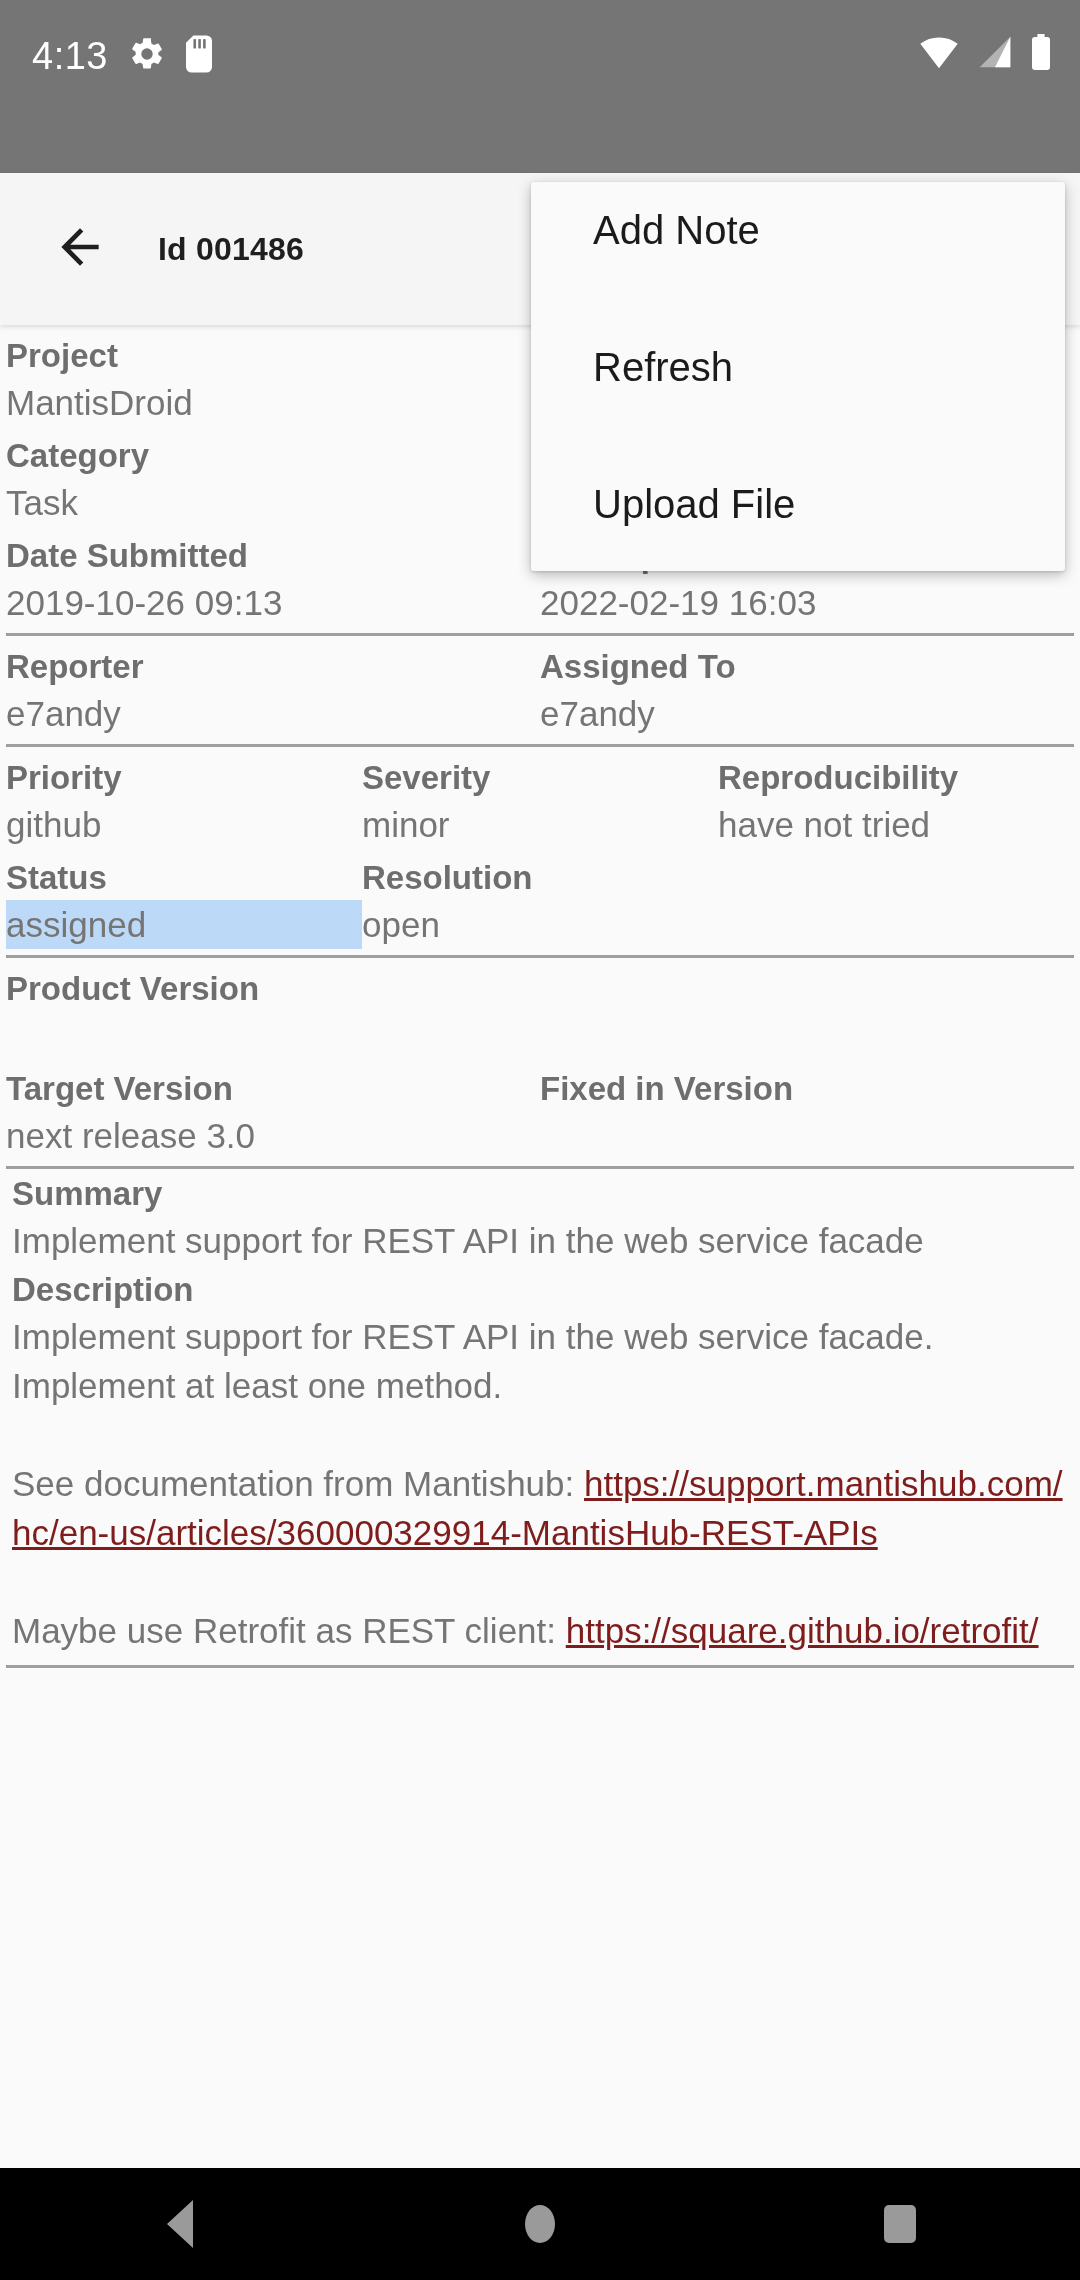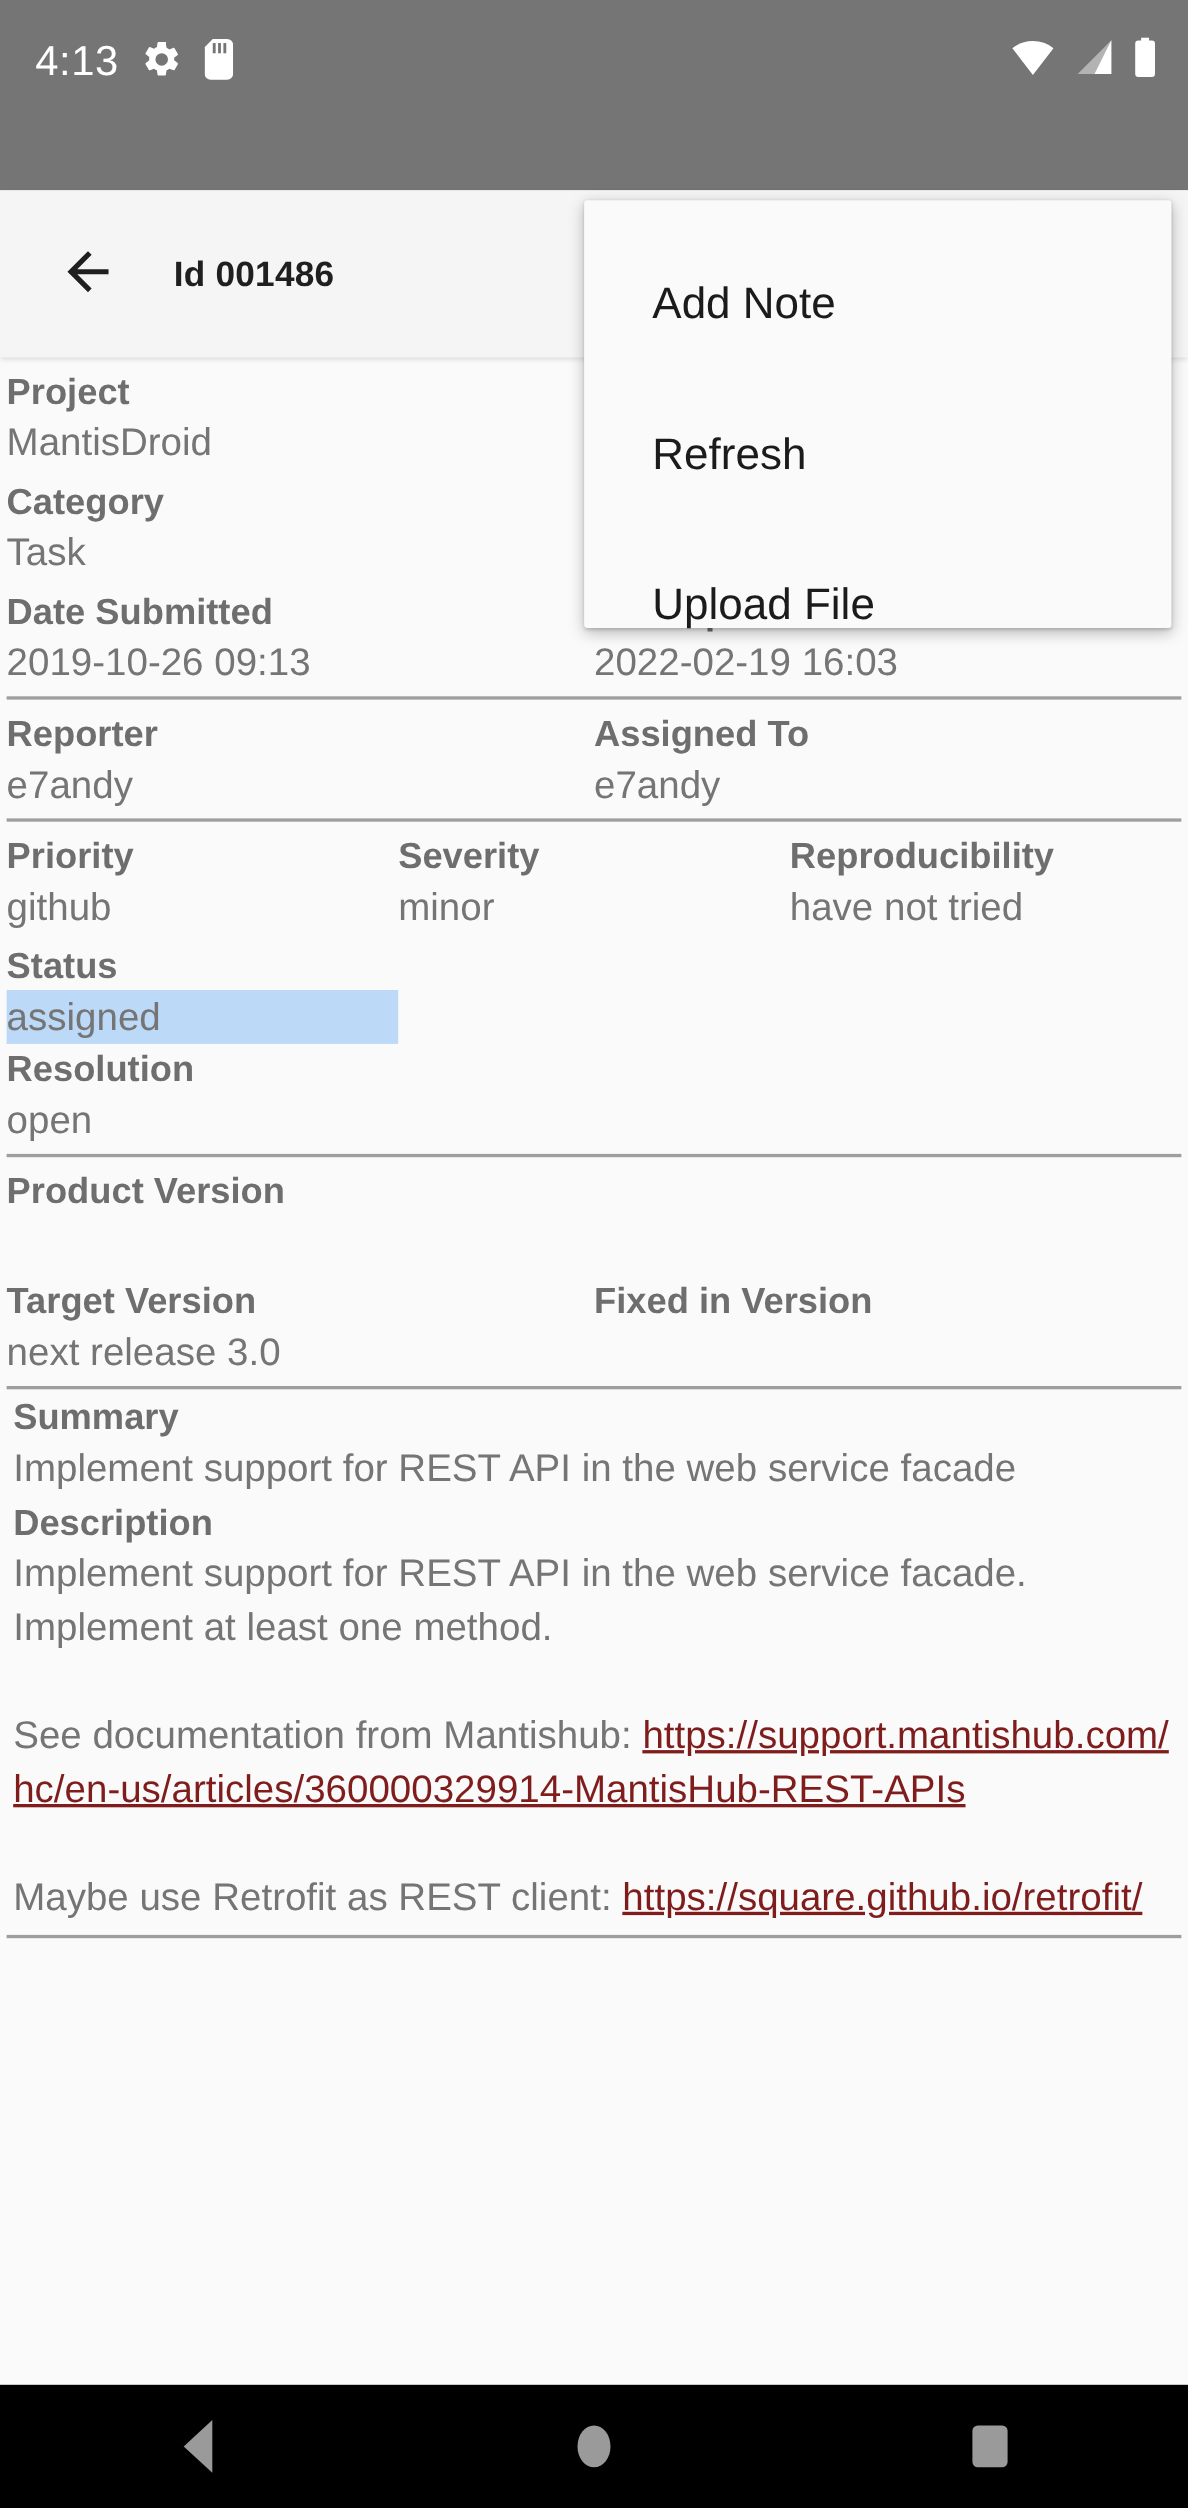--- a/index.html
+++ b/index.html
@@ -57,21 +57,21 @@
     left: 531px; top: 182px;
     width: 534px; height: 389px;
     background: #fafafa;
     box-shadow: 0 4px 14px rgba(0,0,0,0.26), 0 1px 3px rgba(0,0,0,0.15);
     border-radius: 3px;
     z-index: 40;
     padding-top: 8px;
   }
   .menu-item {
     height: 91px;
-    display: flex; align-items: flex-end;
+    display: flex; align-items: flex-start;
     padding-left: 62px;
     font-size: 40px; color: #1b1b1b;
     cursor: pointer;
   }
   #menu-item-add-note { margin-top: 18px; }
   #menu-item-upload-file { margin-top: 46px; }
   #menu-item-refresh { margin-top: 46px; }
 
   
   #content {
@@ -243,21 +243,21 @@
         <div class="cell cell-3">
           <span class="f-label">Severity</span>
           <span class="f-value">minor</span>
         </div>
         <div class="cell cell-3">
           <span class="f-label">Reproducibility</span>
           <span class="f-value">have not tried</span>
         </div>
       </div>
 
-      <div class="row" style="padding-top:0;flex-direction:column;">
+      <div class="row" style="padding-top:0;">
         <div class="cell cell-3">
           <span class="f-label">Status</span>
           <span class="f-value highlight">assigned</span>
         </div>
         <div class="cell cell-3">
           <span class="f-label">Resolution</span>
           <span class="f-value">open</span>
         </div>
         <div class="cell cell-3"></div>
       </div>

